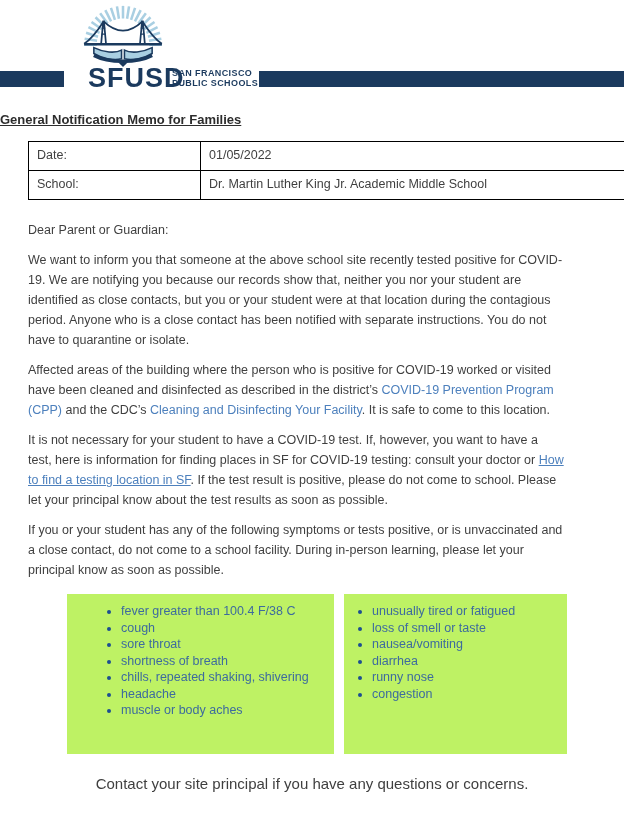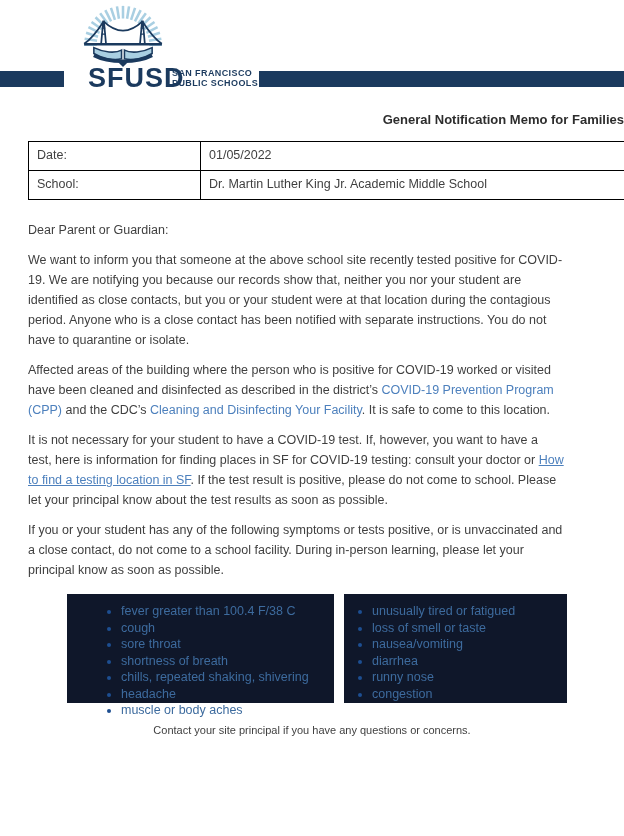--- a/index.html
+++ b/index.html
@@ -30,22 +30,22 @@
   .logo-subname {
     position: absolute; top: 68px; left: 172px;
     font-size: 9px; font-weight: bold; color: #1b3a5e;
     line-height: 10px; letter-spacing: 0.4px; white-space: nowrap;
   }
   .logo-svg { position: absolute; top: 2px; left: 72px; }
 
   
   .title {
     margin-top: 12px;
-    text-align: right;
-    font-size: 13px; font-weight: bold; color: #2d2d2d;
+    text-align: left;
+    font-size: 13px; font-weight: bold; color: #2d2d2d; text-decoration: underline;
   }
 
   
   .info-table {
     border-collapse: collapse;
     margin: 14px 0 0 28px;
     width: 614px;
     table-layout: fixed;
   }
   .info-table td {
@@ -71,42 +71,42 @@
   a.doc-link { color: #4d80bd; text-decoration: none; cursor: pointer; }
   a.doc-link.underlined { text-decoration: underline; }
 
   
   .symptoms {
     display: flex;
     margin: 14px 0 0 67px;
     gap: 10px;
   }
   .symptom-box {
-    background: #0f172a;
-    height: 109px;
+    background: #bef264;
+    height: 160px;
   }
   .symptom-box.left { width: 267px; }
   .symptom-box.right { width: 223px; }
   .symptom-box ul {
     margin: 0; padding: 9px 0 0 54px;
     list-style: disc;
   }
   .symptom-box.right ul { padding-left: 28px; }
   .symptom-box li {
     font-size: 12.5px;
     line-height: 16.5px;
     color: #3d6b9e;
   }
   .symptom-box li::marker { color: #1d4e91; }
 
   
   .footer-note {
     margin-top: 21px;
     text-align: center;
-    font-size: 11px;
+    font-size: 15px;
     color: #3f3f3f;
   }
 </style>
 </head>
 <body>
 
 <div class="header">
   <div class="navy-bar"></div>
   <div class="logo-white"></div>
 

